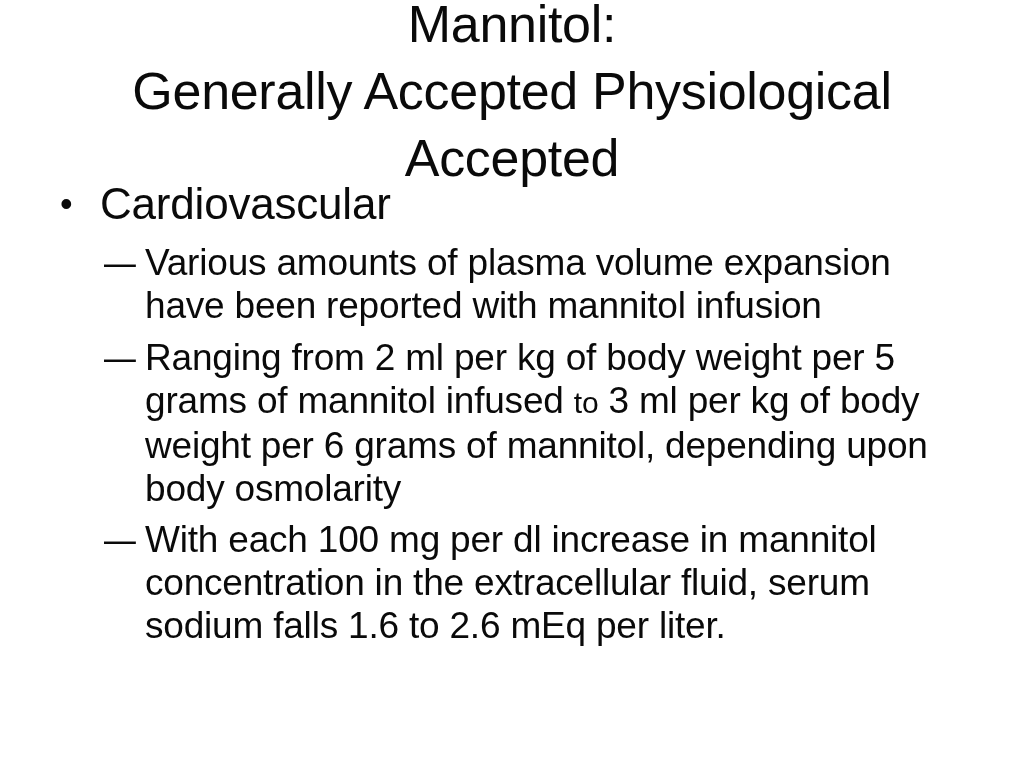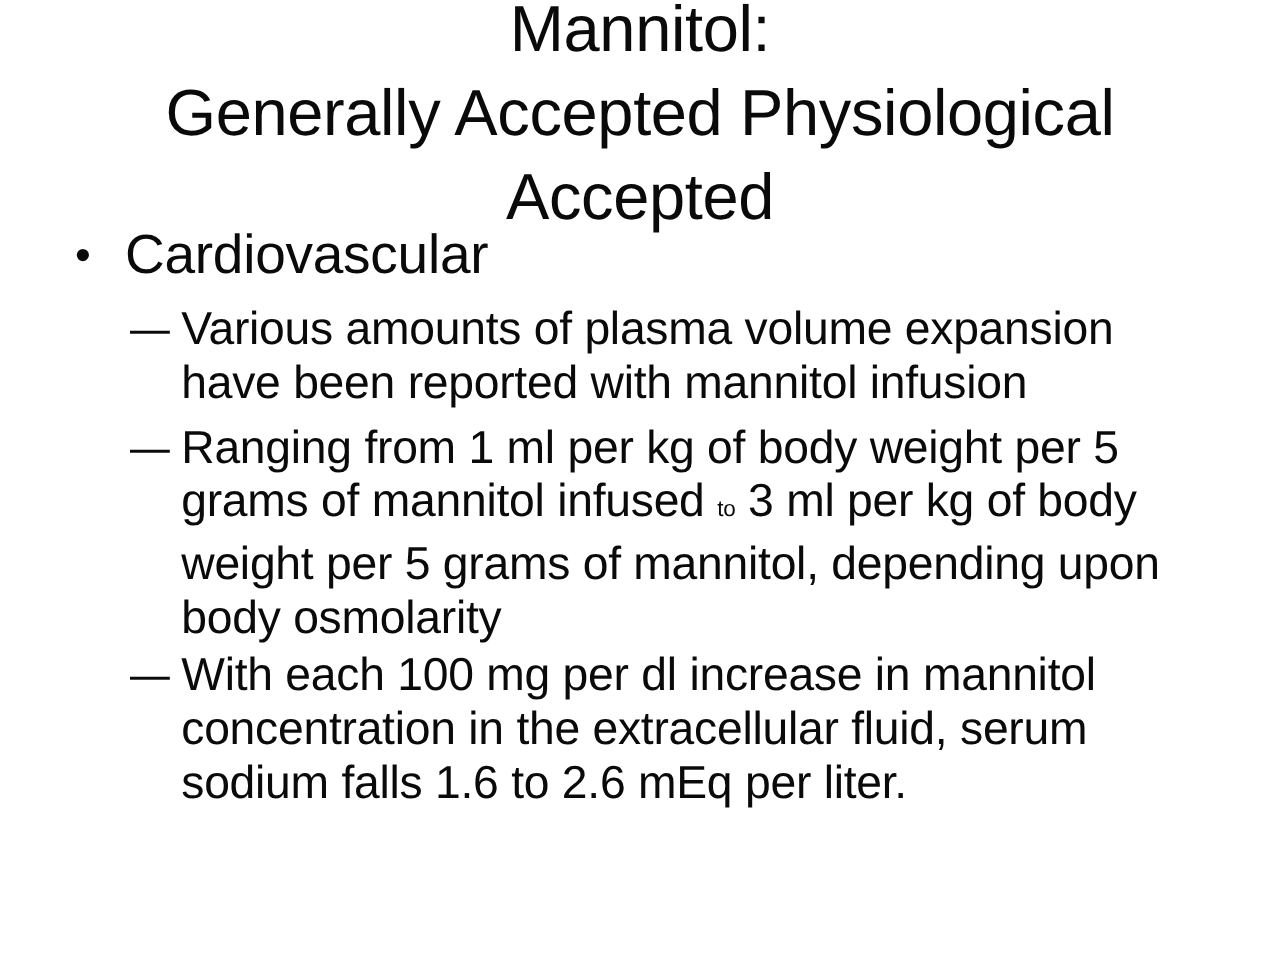--- a/index.html
+++ b/index.html
@@ -56,21 +56,21 @@
     transform-origin: 0 60%;
   }
   .line {
     white-space: pre;
     letter-spacing: -0.2px;
   }
   .bold {
     font-weight: 400;
   }
   .small {
-    font-size: 18px;
+    font-size: 30px;
   }
 </style>
 </head>
 <body>
 
 <div class="slide" style="background: rgb(255, 255, 255); color: rgb(10, 10, 10);">
 
   <div class="title">
     <div class="tline">Mannitol:</div>
     <div class="tline">Generally Accepted Physiological</div>
@@ -88,23 +88,23 @@
     <span class="marker">–</span>
     <div class="text">
       <div class="line"><span>Various amounts of </span><span class="bold">plasma volume expansion</span></div>
       <div class="line"><span class="bold">have been reported with mannitol infusion</span></div>
     </div>
   </div>
 
   <div class="item lvl2" style="top:336px">
     <span class="marker">–</span>
     <div class="text">
-      <div class="line"><span>Ranging from 1 ml per kg of body weight per 5</span></div>
+      <div class="line"><span>Ranging from 2 ml per kg of body weight per 5</span></div>
       <div class="line"><span>grams of mannitol infused </span><span class="small">to</span><span> 3 ml per kg of body</span></div>
-      <div class="line"><span>weight per 5 grams of mannitol, depending upon</span></div>
+      <div class="line"><span>weight per 6 grams of mannitol, depending upon</span></div>
       <div class="line"><span>body osmolarity</span></div>
     </div>
   </div>
 
   <div class="item lvl2" style="top:518px">
     <span class="marker">–</span>
     <div class="text">
       <div class="line"><span>With each 100 mg per dl increase in mannitol</span></div>
       <div class="line"><span>concentration in the extracellular fluid, serum</span></div>
       <div class="line"><span>sodium falls 1.6 to 2.6 mEq per liter.</span></div>

